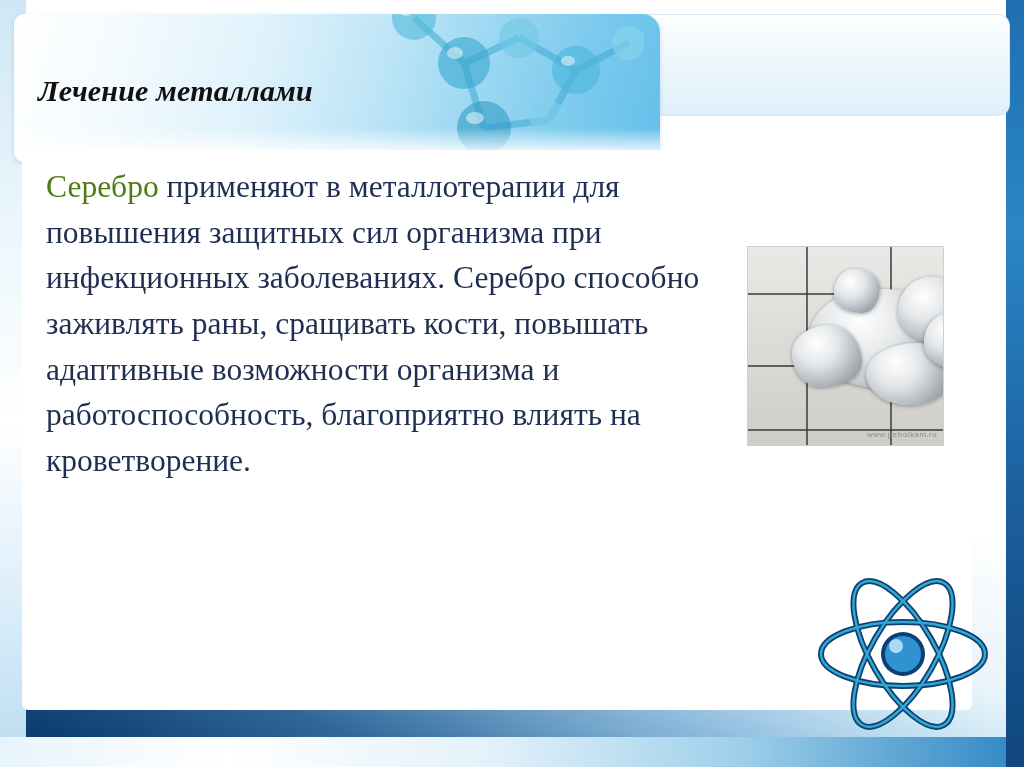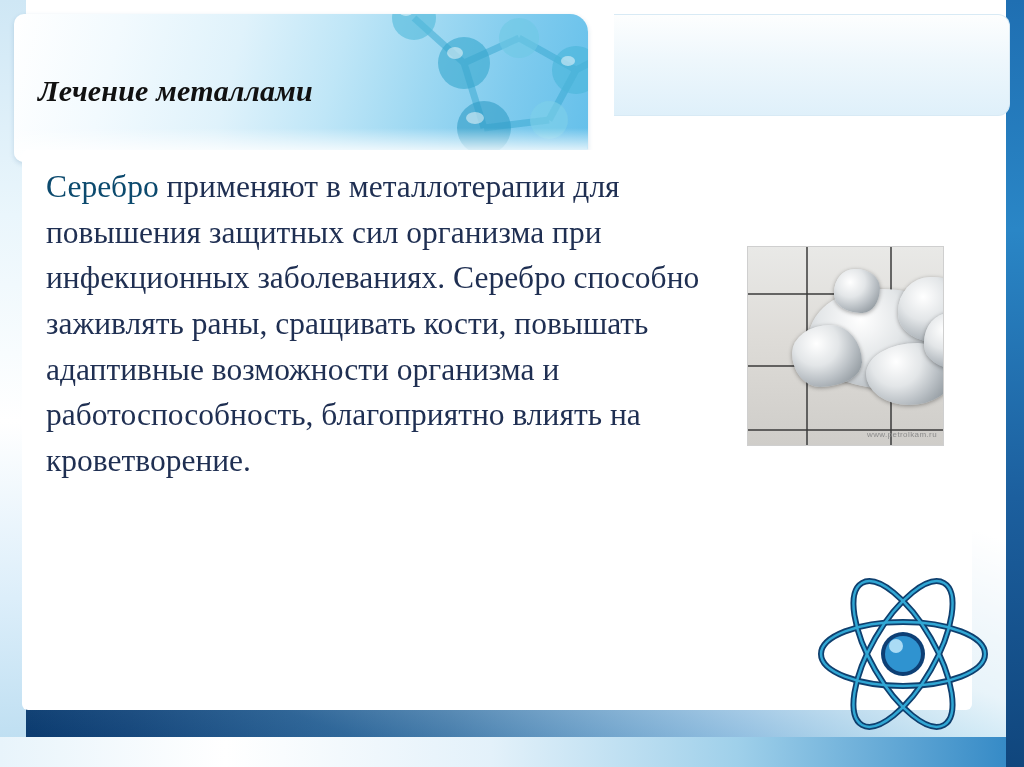--- a/index.html
+++ b/index.html
@@ -57,21 +57,21 @@
     height: 100px;
     background: linear-gradient(180deg, #fdfefe 0%, #eef7fc 45%, #dff0fa 100%);
     border-radius: 0 12px 12px 0;
     border: 1px solid #d8eaf5;
     border-left: none;
   }
   .header-band {
     position: absolute;
     left: 0;
     top: 0;
-    width: 574px;
+    width: 646px;
     height: 148px;
     border-radius: 10px 18px 18px 10px;
     background:
       linear-gradient(105deg, #ffffff 0%, #f2fafe 18%, #dff2fb 38%, #bfe6f7 55%, #9dd8f2 70%, #7fcbee 84%, #63bfea 100%);
     box-shadow: 0 2px 5px rgba(30,90,140,0.18);
     overflow: hidden;
   }
   .header-band::after {
     content: "";
     position: absolute;
@@ -117,21 +117,21 @@
     left: 24px;
     top: 14px;
     width: 700px;
     font-family: "Liberation Serif", serif;
     font-size: 31.5px;
     line-height: 1.45;
     color: #1f2f52;
     text-align: left;
   }
   .body-text .lead {
-    color: #0c4a6e;
+    color: #4d7c0f;
     font-weight: normal;
   }
 
   
   .photo {
     position: absolute;
     left: 748px;
     top: 247px;
     width: 195px;
     height: 198px;

